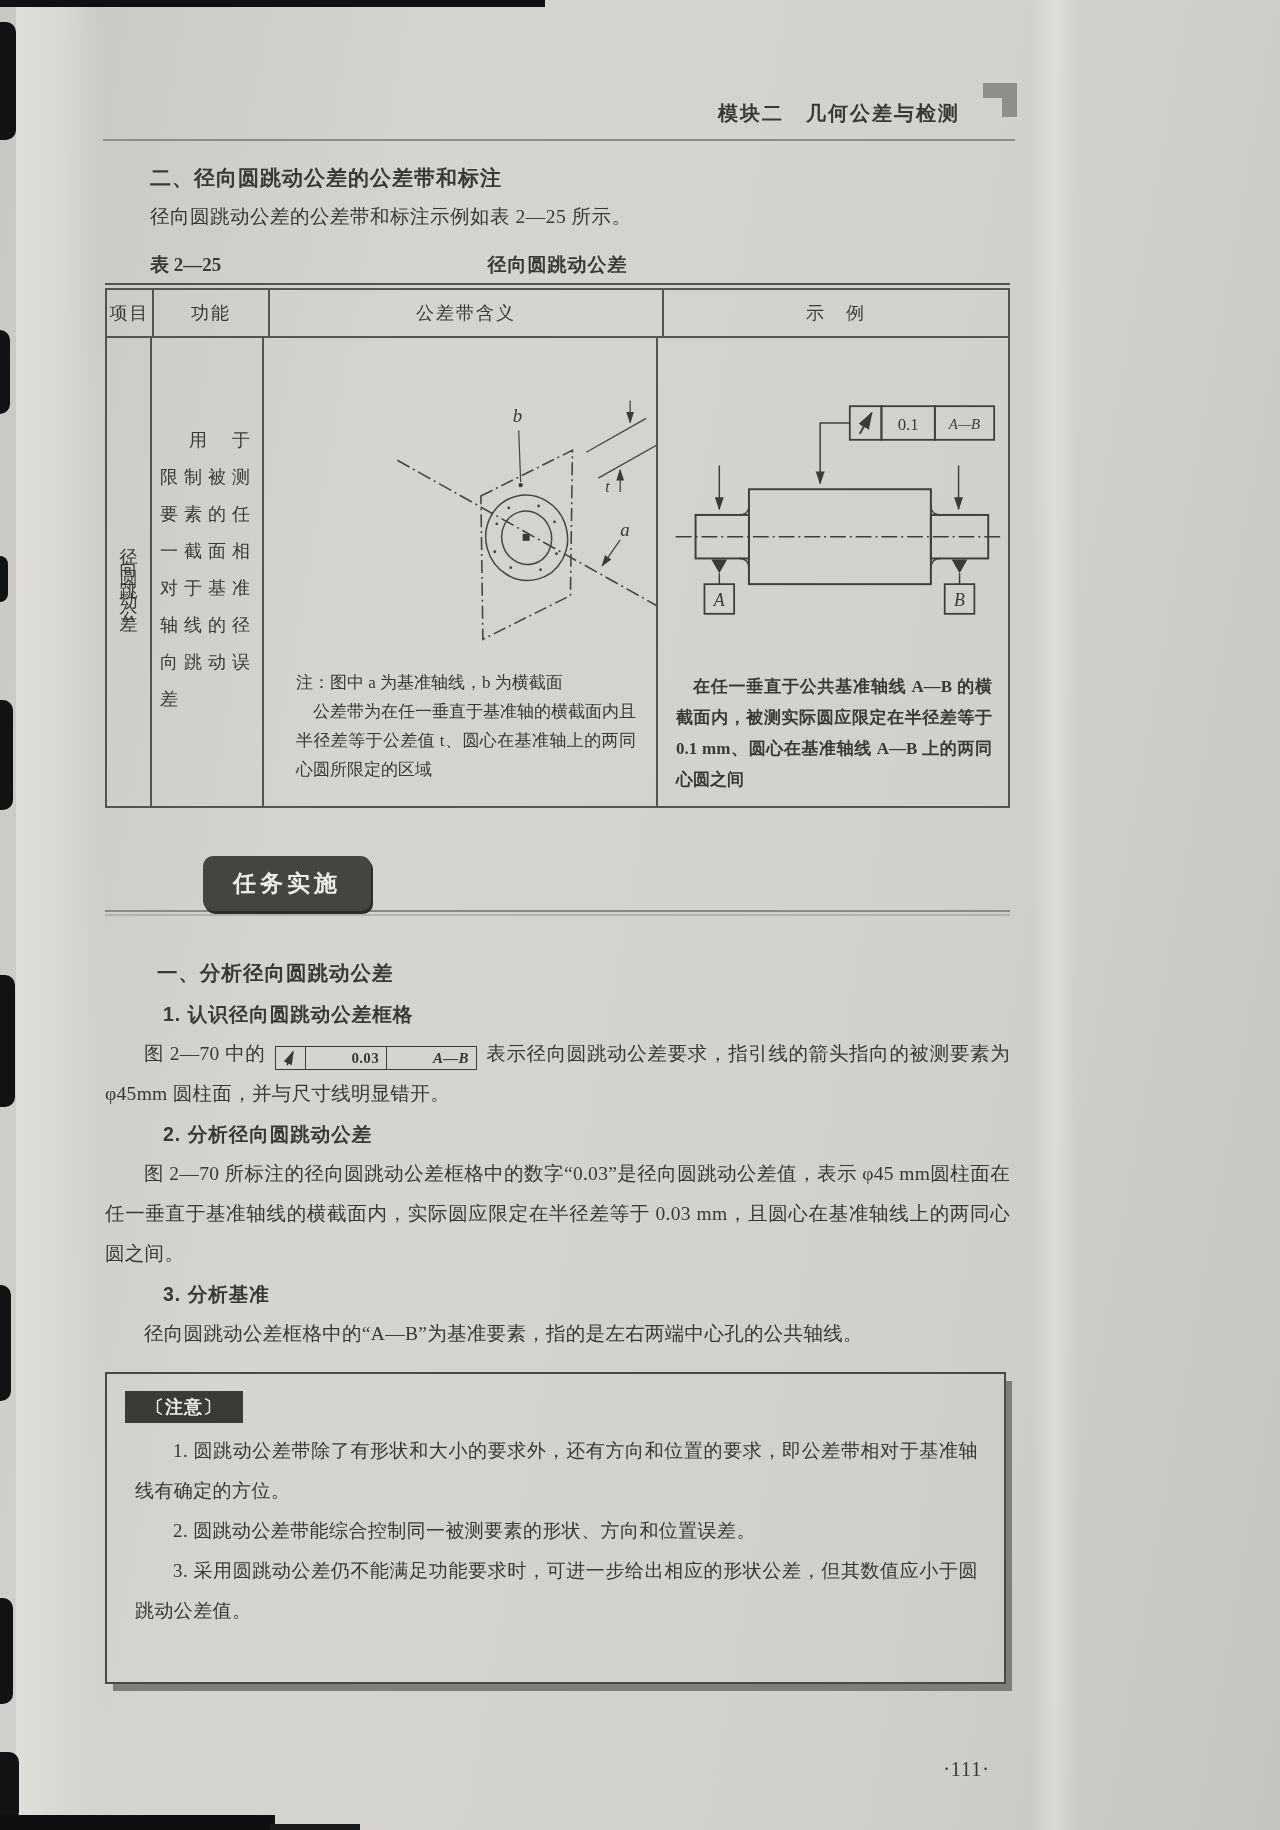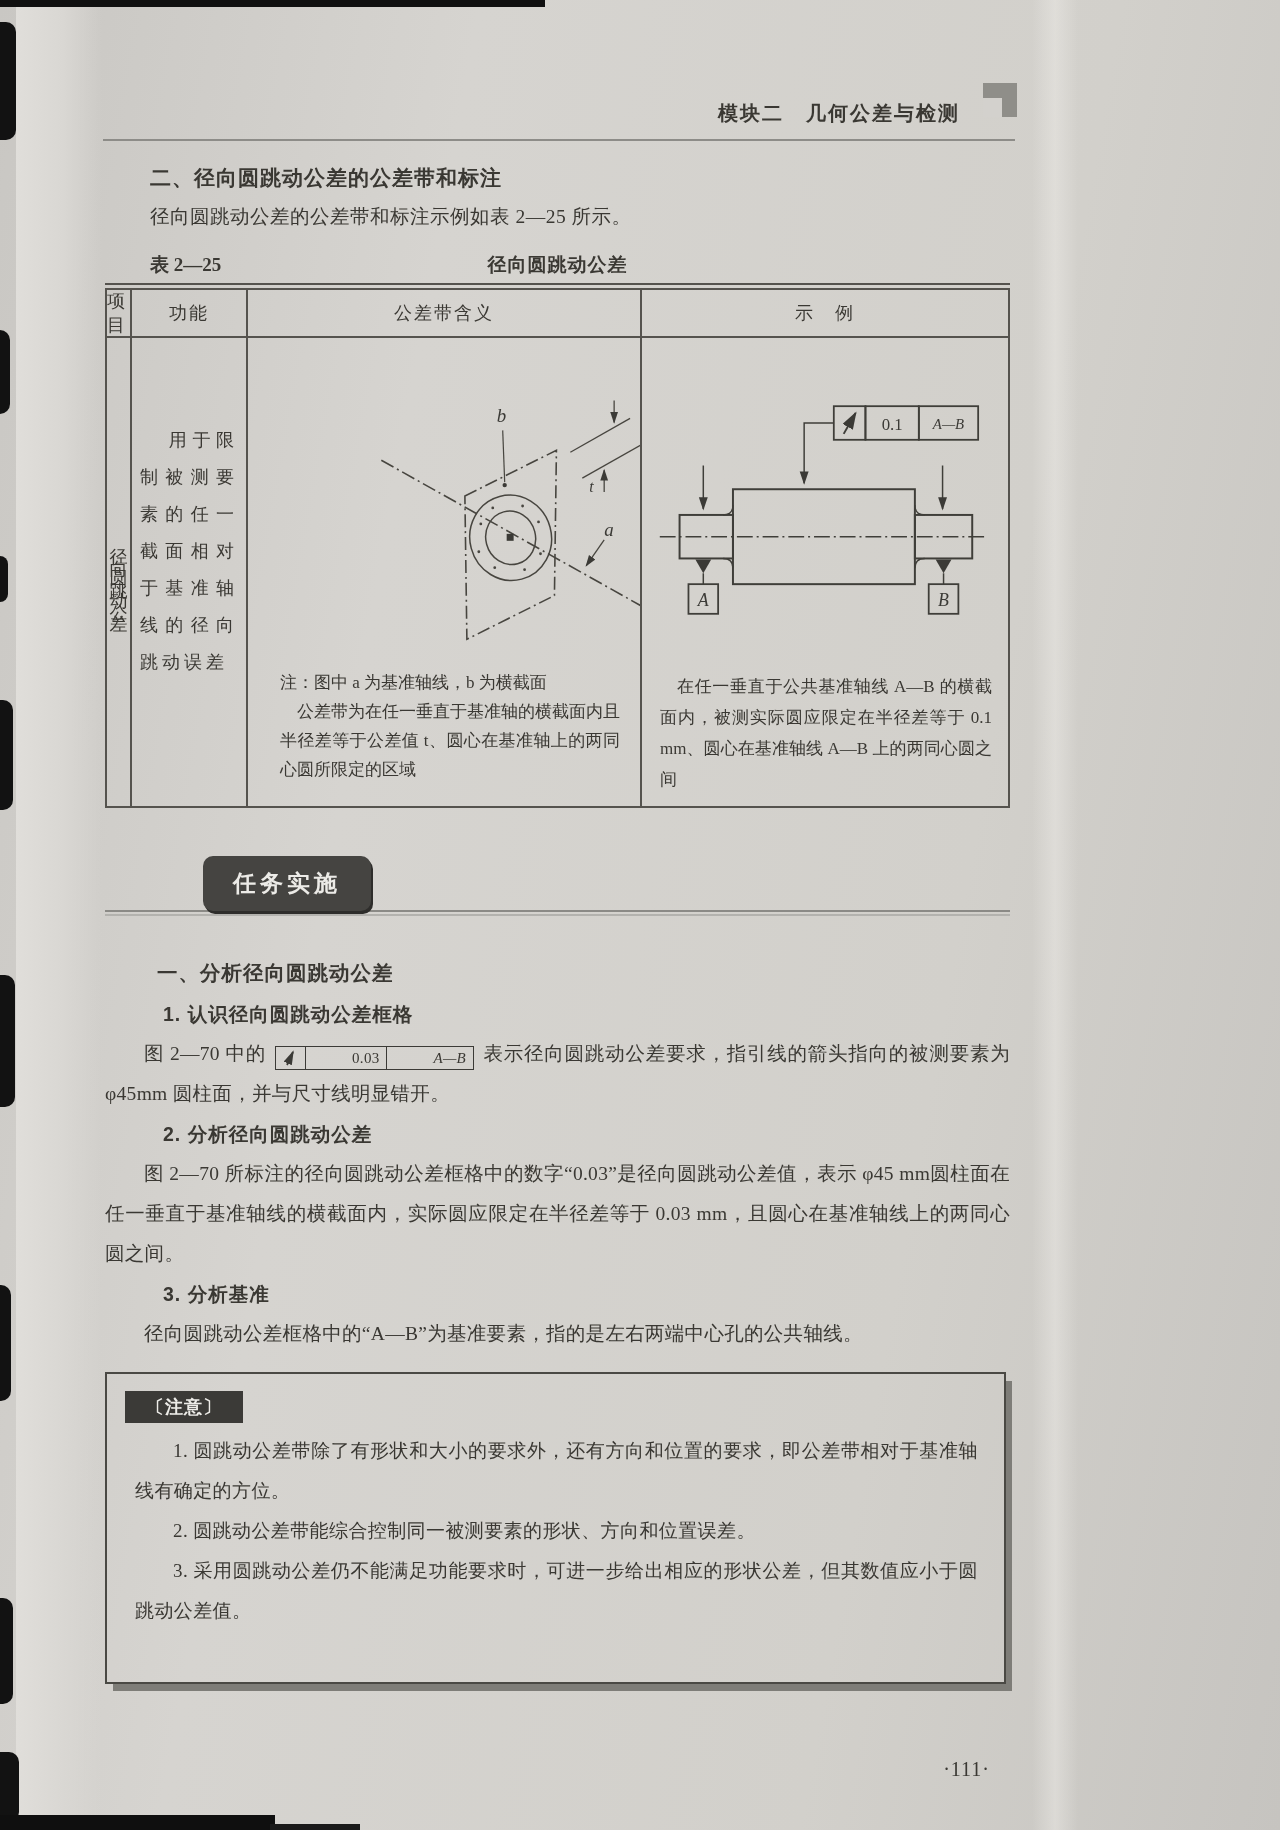--- a/index.html
+++ b/index.html
@@ -36,47 +36,47 @@
   .tbl-cap{position:absolute;top:252px;left:105px;width:905px;height:32px;font-weight:bold;font-size:19px;}
   .tbl-cap .cl{position:absolute;left:45px;top:0;}
   .tbl-cap .ct{position:absolute;left:0;right:0;top:0;text-align:center;letter-spacing:1px;}
   .tbl{position:absolute;top:288px;left:105px;width:905px;border:2px solid #55534e;box-sizing:border-box;}
   .tbl::before{content:"";position:absolute;left:-2px;right:-2px;top:-7px;height:2px;background:#55534e;}
   .trow{display:flex;}
   .thead{height:46px;border-bottom:2px solid #55534e;}
   .thead .tc{display:flex;align-items:center;justify-content:center;font-size:18px;letter-spacing:2px;}
   .tbody{height:468px;}
   .tc{box-sizing:border-box;}
-  .c1{width:25px;border-right:2px solid #55534e;}
+  .c1{width:47px;border-right:2px solid #55534e;}
   .c2{width:116px;border-right:2px solid #55534e;}
   .c3{width:394px;border-right:2px solid #55534e;}
   .c4{flex:1;}
   .item-vert{display:flex;align-items:center;justify-content:center;}
   .item-vert span{writing-mode:vertical-rl;text-orientation:upright;font-size:18px;letter-spacing:11px;}
   .func{padding:84px 8px 0 8px;font-size:18px;line-height:37px;letter-spacing:4px;
     text-align:justify;text-indent:1.6em;}
   .zone-cell{display:flex;flex-direction:column;}
   .zone-note{padding:0 20px 0 32px;font-size:17px;line-height:29px;text-align:justify;}
   .zone-note .nb{text-indent:1em;margin:0;}
   .ex-cell{display:flex;flex-direction:column;justify-content:center;}
-  .ex-text{padding:0 16px 0 18px;font-size:17px;line-height:31px;text-align:justify;text-indent:1em;}
+  .ex-text{padding:0 16px 0 18px;font-size:17px;line-height:31px;text-align:justify;text-indent:1em;font-weight:bold;}
   svg text{font-family:"Liberation Serif","DejaVu Serif",serif;}
   
   .banner-line{position:absolute;top:910px;left:105px;width:905px;height:6px;
     background:linear-gradient(#8b8a86 0,#8b8a86 2px,transparent 2px,transparent 4px,#b3b2ae 4px,#b3b2ae 6px);}
   .banner{position:absolute;top:856px;left:203px;background:#454441;color:#ecebe7;
     font-size:23px;font-weight:bold;letter-spacing:4px;padding:12px 30px;border-radius:10px;
     box-shadow:2px 3px 0 #2e2d2b;}
   
   .tasks{position:absolute;top:952px;left:105px;width:905px;}
   .tasks h3{margin:0 0 0 52px;font-size:20.5px;line-height:42px;letter-spacing:1px;}
   .tasks h4{margin:0 0 0 58px;font-size:19.5px;line-height:40px;letter-spacing:1px;}
   .tasks p{margin:0;font-size:19.5px;line-height:40px;text-align:justify;text-indent:2em;letter-spacing:.3px;}
   .fcf{display:inline-flex;border:1.6px solid #3b3a36;vertical-align:-7px;margin:0 9px;align-items:stretch;}
-  .fcf>span{display:flex;align-items:center;justify-content:center;padding:1px 7px;font-size:15px;line-height:20px;}
+  .fcf>span{display:flex;align-items:center;justify-content:center;padding:1px 7px;font-size:15px;line-height:20px;font-weight:bold;}
   .fcf .v,.fcf .d{border-left:1.6px solid #3b3a36;}
   .fcf .d{font-style:italic;}
   
   .note-box{position:absolute;top:1372px;left:105px;width:901px;height:312px;
     border:2.5px solid #4a4944;box-sizing:border-box;box-shadow:7px 8px 0 -1px #7e7d78;}
   .note-badge{display:inline-block;margin:17px 0 0 18px;background:#3b3a37;color:#edece8;
     padding:4px 21px;font-size:18px;font-weight:bold;letter-spacing:1px;}
   .note-items{margin-top:8px;padding:0 26px 0 28px;}
   .note-items p{margin:0;font-size:19px;line-height:40px;text-align:justify;text-indent:2em;letter-spacing:.4px;}
   

